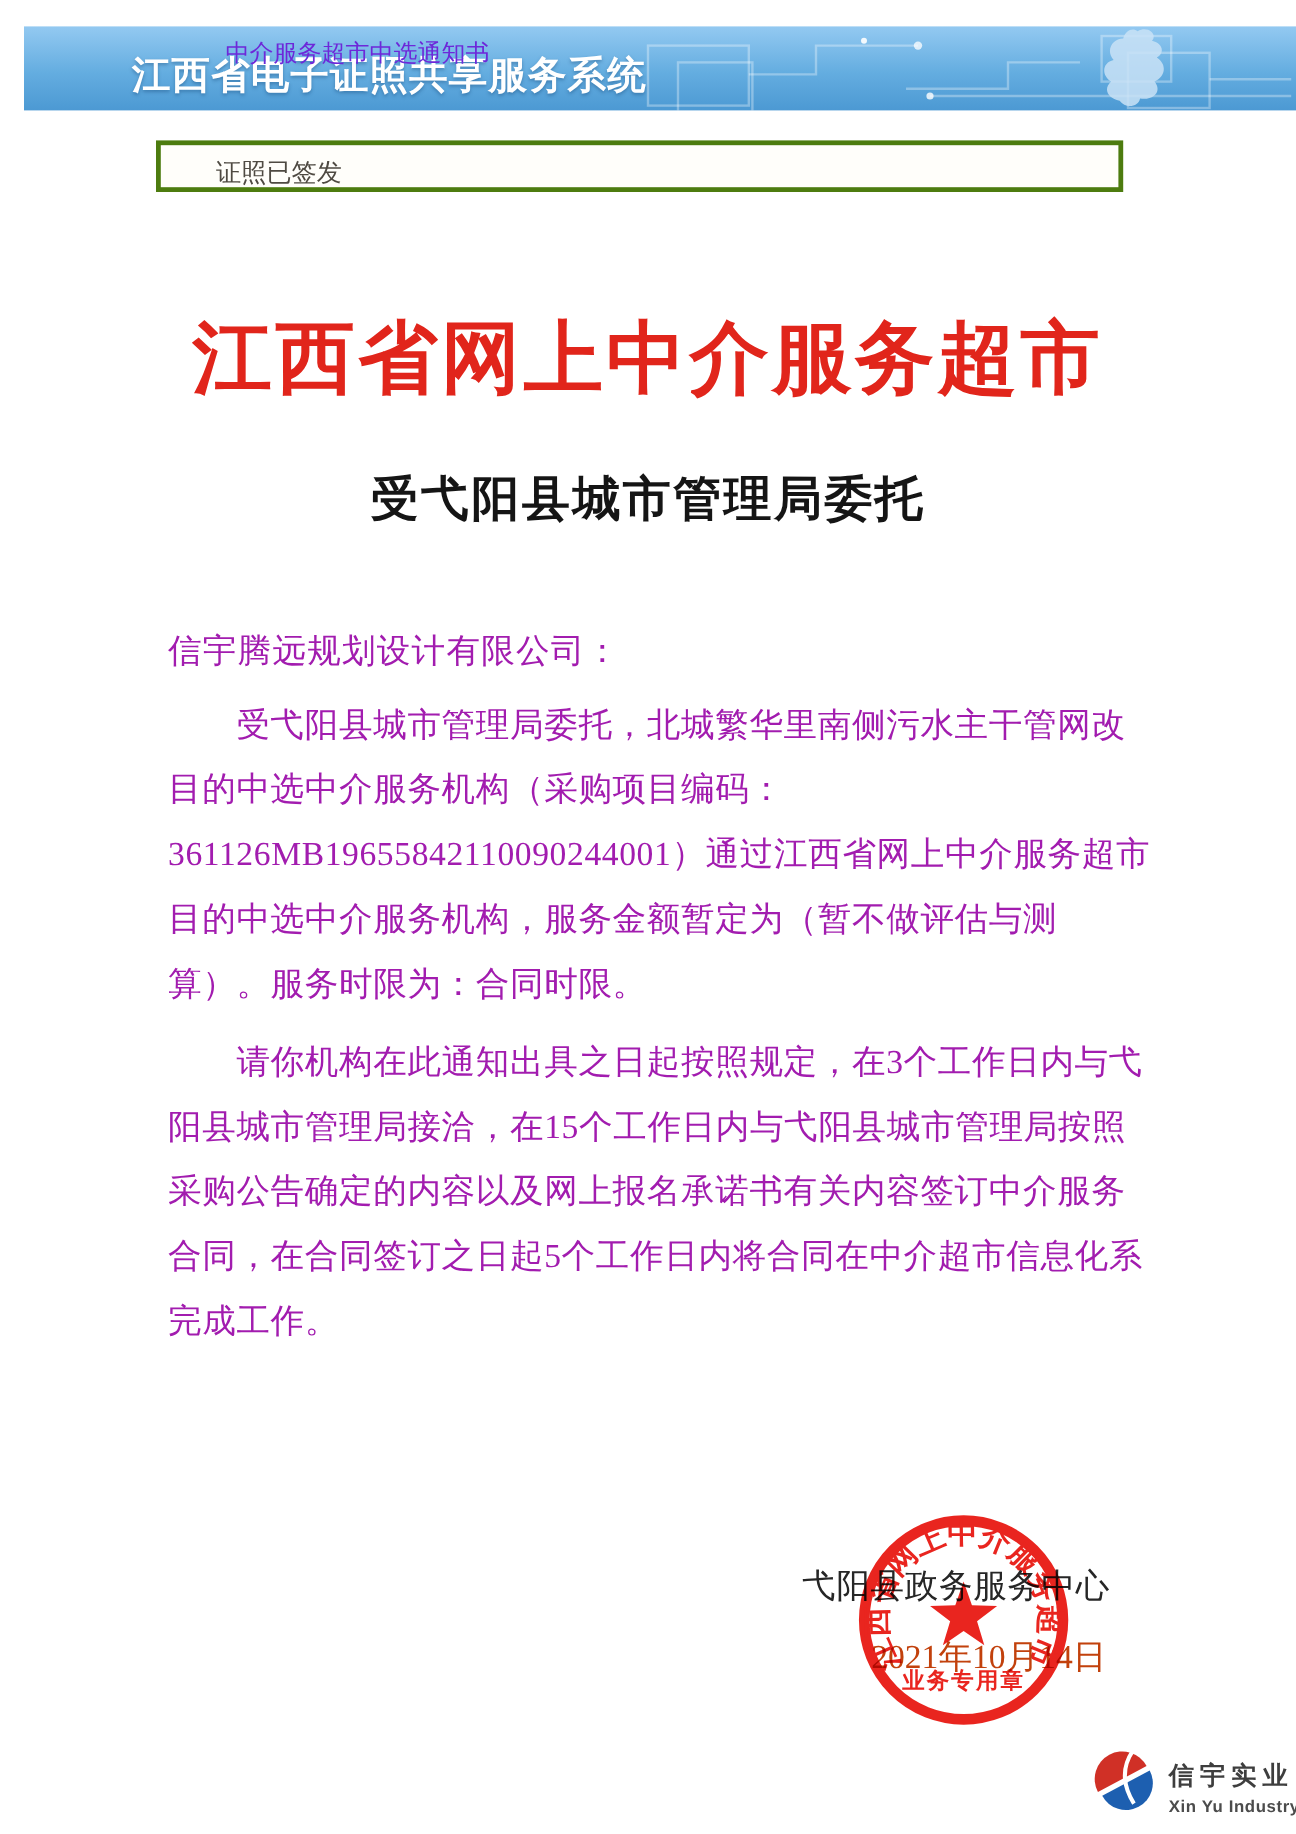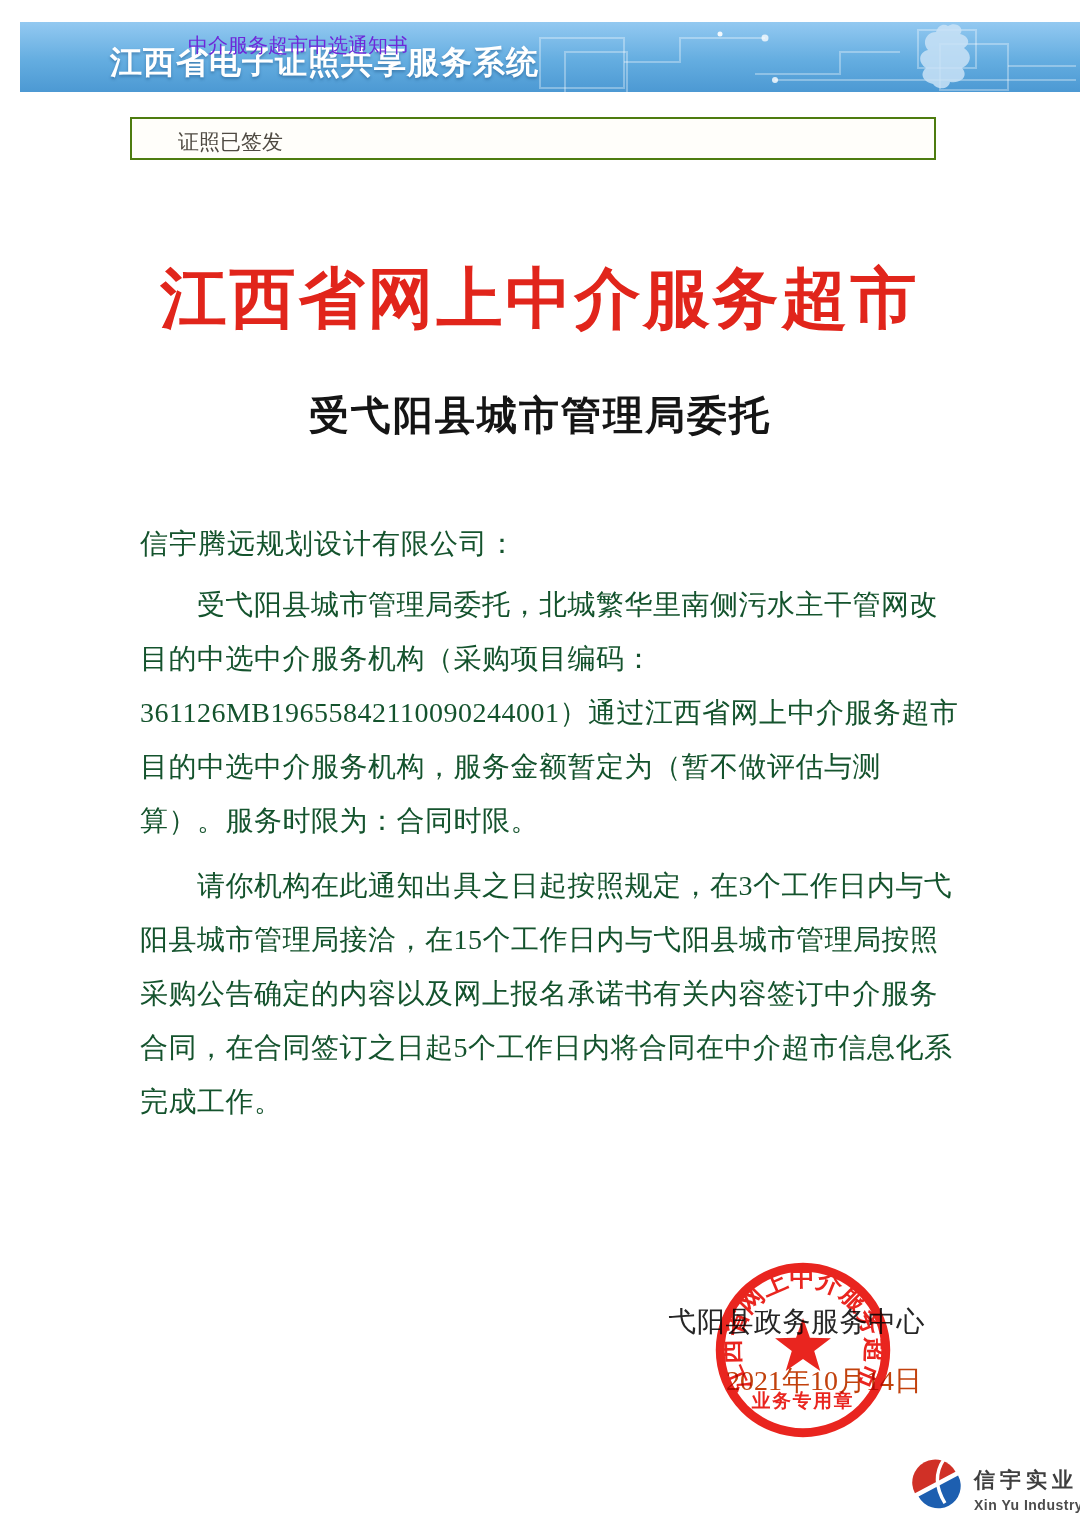--- a/index.html
+++ b/index.html
@@ -27,21 +27,21 @@
   .banner-title {
     position:absolute; left:90px; top:19px; z-index:2;
     font-family:"Liberation Sans","DejaVu Sans",sans-serif;
     font-size:32px; font-weight:bold; color:#ffffff; letter-spacing:1px;
     text-shadow:0 2px 3px rgba(25,75,125,.45); white-space:nowrap;
   }
 
   
   .status-box {
     position:absolute; left:130px; top:117px; width:806px; height:43px;
-    background:#fffefa; border:2px solid #4d7c0f; z-index:2;
+    background:#fffefa; border:4px solid #4d7c0f; z-index:2;
   }
   .status-text {
     position:absolute; left:46px; top:9px;
     font-family:"Liberation Sans","DejaVu Sans",sans-serif;
     font-size:21px; color:#4f4a42; white-space:nowrap;
   }
 
   
   .doc-title {
     position:absolute; left:140px; top:254px; width:800px;
@@ -49,21 +49,21 @@
     font-size:66px; font-weight:900; color:#e1251b; letter-spacing:3px;
     white-space:nowrap;
   }
   .doc-subtitle {
     position:absolute; left:140px; top:388px; width:800px;
     text-align:center; font-size:40px; font-weight:700; color:#151515;
     letter-spacing:2px; white-space:nowrap;
   }
   .body-text {
     position:absolute; left:140px; top:517px; width:800px;
-    font-size:28px; color:#14532d;
+    font-size:28px; color:#a21caf;
   }
   .body-text .line { height:54px; line-height:54px; white-space:nowrap; letter-spacing:0.5px; }
   .body-text .indent { padding-left:57px; }
   .body-text .addr { margin-bottom:7px; letter-spacing:1px; }
   .para2 { margin-top:11px; }
 
   .signature {
     position:absolute; right:155px; top:1303px; font-size:28px; color:#262626;
     letter-spacing:0.5px; white-space:nowrap; z-index:2;
   }

